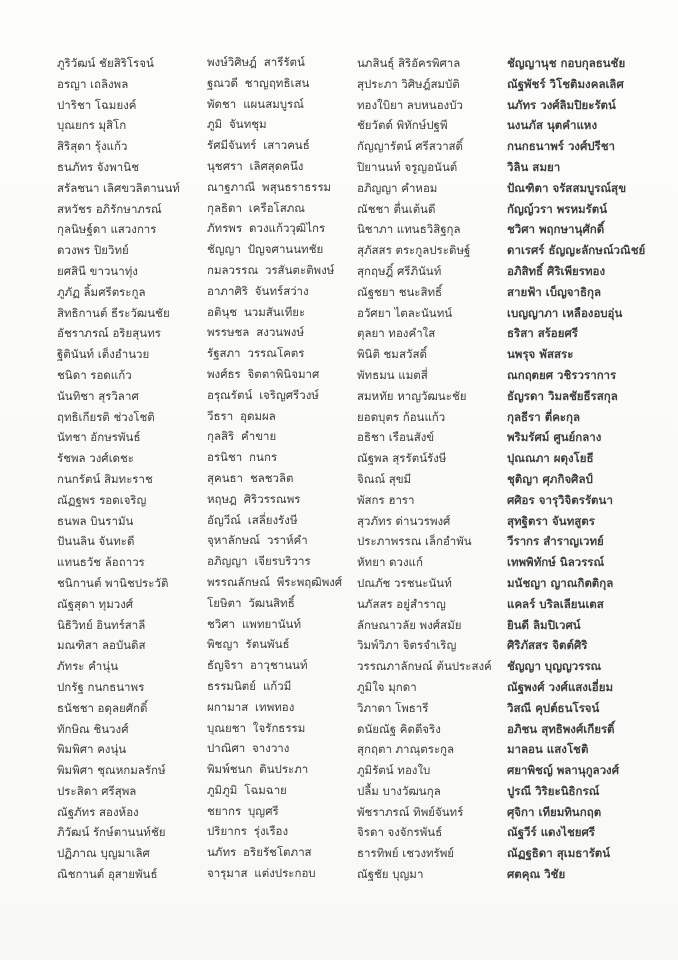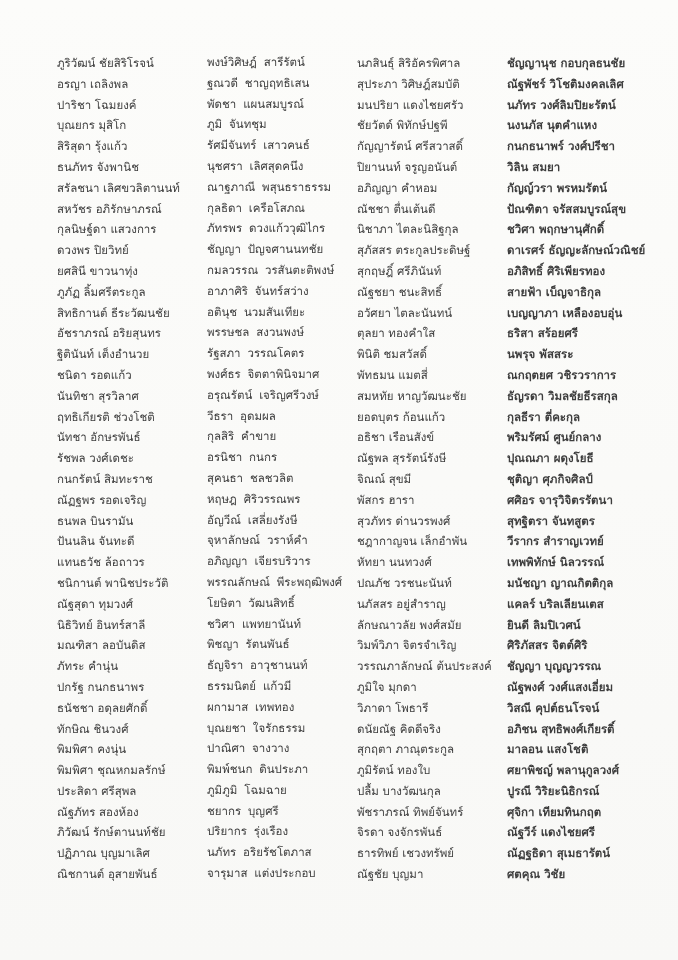--- a/index.html
+++ b/index.html
@@ -128,43 +128,43 @@
         <div class="name">พิมพ์ชนก ดินประภา</div>
         <div class="name">ภูมิภูมิ โฉมฉาย</div>
         <div class="name">ชยากร บุญศรี</div>
         <div class="name">ปริยากร รุ่งเรือง</div>
         <div class="name">นภัทร อริยรัชโตภาส</div>
         <div class="name">จารุมาส แต่งประกอบ</div>
       </div>
     <div class="name-column col-3">
         <div class="name">นภสินธุ์ สิริอัครพิศาล</div>
         <div class="name">สุประภา วิศิษฎ์สมบัติ</div>
-        <div class="name">มนปริยา แดงไชยศรัว</div>
+        <div class="name">ทองใบิยา ลบหนองบัว</div>
         <div class="name">ชัยวัตด์ พิทักษ์ปฐพี</div>
         <div class="name">กัญญารัตน์ ศรีสวาสดิ์</div>
         <div class="name">ปิยานนท์ จรูญอนันต์</div>
         <div class="name">อภิญญา คำหอม</div>
         <div class="name">ณัชชา ตื่นเต้นดี</div>
-        <div class="name">นิชาภา ไตละนิสิฐกุล</div>
+        <div class="name">นิชาภา แทนธวิสิฐกุล</div>
         <div class="name">สุภัสสร ตระกูลประดิษฐ์</div>
         <div class="name">สุกฤษฎิ์ ศรีภินันท์</div>
         <div class="name">ณัฐชยา ชนะสิทธิ์</div>
         <div class="name">อวัศยา ไตละนันทน์</div>
         <div class="name">ตุลยา ทองคำใส</div>
         <div class="name">พินิติ ชมสวัสดิ์</div>
         <div class="name">พัทธมน แมตสี่</div>
         <div class="name">สมหทัย หาญวัฒนะชัย</div>
         <div class="name">ยอดบุตร ก้อนแก้ว</div>
         <div class="name">อธิชา เรือนสังข์</div>
         <div class="name">ณัฐพล สุรรัตน์รังษี</div>
         <div class="name">จิณณ์ สุขมี</div>
         <div class="name">พัสกร ฮารา</div>
         <div class="name">สุวภัทร ด่านวรพงศ์</div>
-        <div class="name">ชฎากาญจน เล็กอำพัน</div>
-        <div class="name">หัทยา นนทวงศ์</div>
+        <div class="name">ประภาพรรณ เล็กอำพัน</div>
+        <div class="name">หัทยา ดวงแก์</div>
         <div class="name">ปณภัช วรชนะนันท์</div>
         <div class="name">นภัสสร อยู่สำราญ</div>
         <div class="name">ลักษณาวลัย พงศ์สมัย</div>
         <div class="name">วิมพ์วิภา จิตรจำเริญ</div>
         <div class="name">วรรณภาลักษณ์ ต้นประสงค์</div>
         <div class="name">ภูมิใจ มุกดา</div>
         <div class="name">วิภาดา โพธารี</div>
         <div class="name">ดนัยณัฐ คิดดีจริง</div>
         <div class="name">สุกฤตา ภาณุตระกูล</div>
         <div class="name">ภูมิรัตน์ ทองใบ</div>
@@ -174,22 +174,22 @@
         <div class="name">ธารทิพย์ เชวงทรัพย์</div>
         <div class="name">ณัฐชัย บุญมา</div>
       </div>
     <div class="name-column col-4">
         <div class="name">ชัญญานุช กอบกุลธนชัย</div>
         <div class="name">ณัฐพัชร์ วิโชติมงคลเลิศ</div>
         <div class="name">นภัทร วงศ์ลิมปิยะรัตน์</div>
         <div class="name">นงนภัส นุตคำแหง</div>
         <div class="name">กนกธนาพร์ วงศ์ปรีชา</div>
         <div class="name">วิลิน สมยา</div>
+        <div class="name">ปัณฑิตา จรัสสมบูรณ์สุข</div>
         <div class="name">กัญญ์วรา พรหมรัตน์</div>
-        <div class="name">ปัณฑิตา จรัสสมบูรณ์สุข</div>
         <div class="name">ชวิศา พฤกษานุศักดิ์</div>
         <div class="name">ดาเรศร์ ธัญญะลักษณ์วณิชย์</div>
         <div class="name">อภิสิทธิ์ ศิริเพียรทอง</div>
         <div class="name">สายฟ้า เบ็ญจาธิกุล</div>
         <div class="name">เบญญาภา เหลืองอบอุ่น</div>
         <div class="name">ธริสา สร้อยศรี</div>
         <div class="name">นพรุจ พัสสระ</div>
         <div class="name">ณกฤตยศ วชิรวราการ</div>
         <div class="name">ธัญรดา วิมลชัยธีรสกุล</div>
         <div class="name">กุลธีรา ตี่คะกุล</div>

